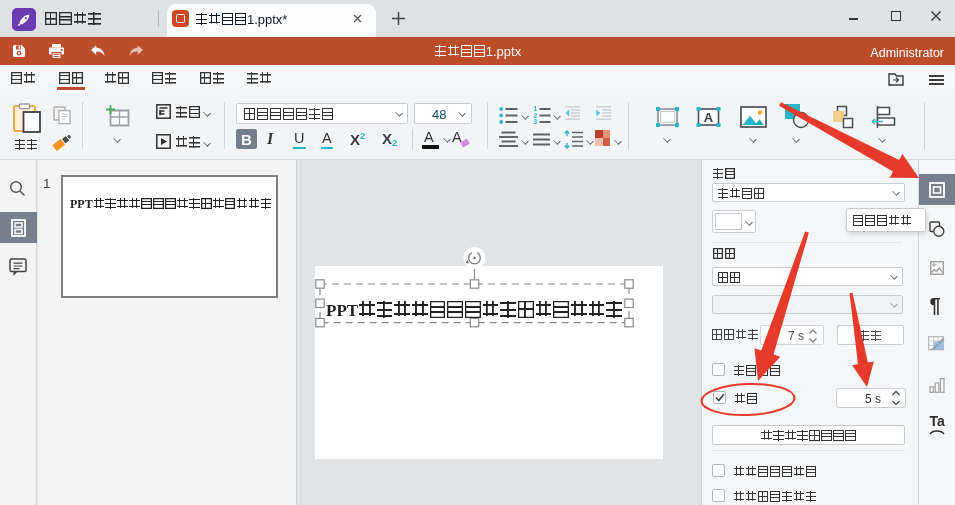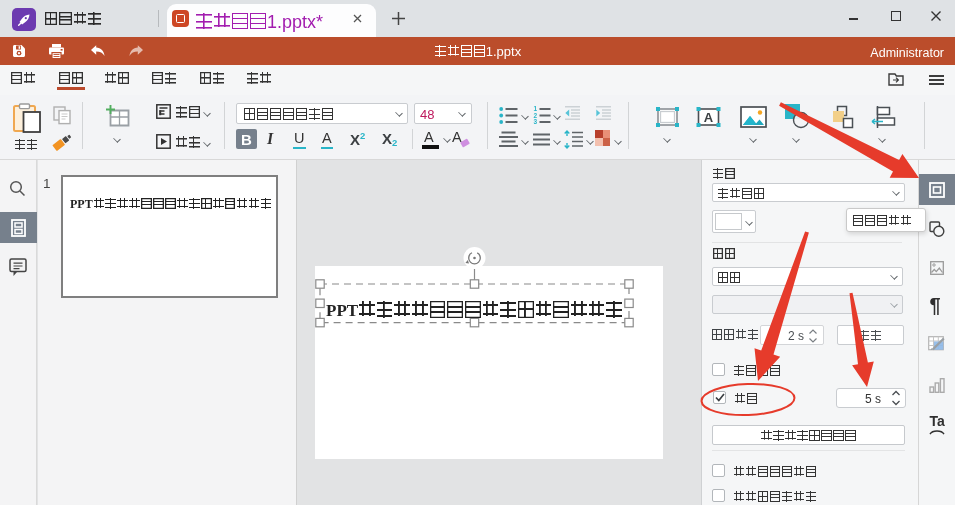--- a/index.html
+++ b/index.html
@@ -27,21 +27,21 @@
 <svg class="a" style="left:16px;top:12px" width="16" height="16" viewBox="0 0 16 16">
     <path d="M13.5 2.5c-3.2.2-6 1.8-7.8 4.4l-2.2 3 2.6 2.6 3-2.2c2.6-1.8 4.2-4.6 4.4-7.8z" fill="#fff"></path>
     <path d="M4.5 11.5l-1.8 1.8" stroke="#fff" stroke-width="1.4" stroke-linecap="round"></path>
     <circle cx="9.8" cy="6.2" r="1.1" fill="#6c3ab0"></circle>
   </svg>
 <div class="a zb" style="left:44px;top:11px;font-size:14.5px;color:#2b2b2b"><span class="z z1"></span><span class="z z3"></span><span class="z z2"></span><span class="z z0"></span></div>
 <div class="a" style="left:158px;top:10px;width:1px;height:17px;background:#b7babd"></div>
 <div class="a" style="left:167px;top:4px;width:209px;height:33px;background:#fdfdfe;border-radius:9px 9px 0 0"></div>
 <div class="a" style="left:172px;top:10px;width:17px;height:17px;border-radius:4px;background:#cd4725"></div>
 <div class="a" style="left:176px;top:14px;width:9px;height:9px;border-radius:1.5px;border:1.7px solid #fff"></div>
-<div class="a" style="left:195px;top:12px;font-size:18px;color:#a21caf"><span class="z z0"></span><span class="z z2"></span><span class="z z3"></span><span class="z z3"></span>1.pptx*</div>
+<div class="a" style="left:195px;top:12px;font-size:13px;color:#0f172a"><span class="z z0"></span><span class="z z2"></span><span class="z z3"></span><span class="z z3"></span>1.pptx*</div>
 <svg class="a" style="left:351px;top:12px" width="13" height="13" viewBox="0 0 13 13">
     <path d="M3 3l7 7M10 3l-7 7" stroke="#555" stroke-width="1.3"></path>
   </svg>
 <svg class="a" style="left:391px;top:11px" width="15" height="15" viewBox="0 0 15 15">
     <path d="M7.5 1v13M1 7.5h13" stroke="#444" stroke-width="1.5"></path>
   </svg>
 <div class="a" style="left:849px;top:18px;width:9px;height:2px;background:#333"></div>
 <div class="a" style="left:891px;top:11px;width:10px;height:10px;border:1.5px solid #333"></div>
 <svg class="a" style="left:930px;top:10px" width="12" height="12" viewBox="0 0 12 12">
     <path d="M1.5 1.5l9 9M10.5 1.5l-9 9" stroke="#333" stroke-width="1.4"></path>
@@ -136,21 +136,21 @@
     <rect x=".8" y=".8" width="13.4" height="13.4" fill="none" stroke="#333" stroke-width="1.5"></rect>
     <path d="M5 4l6 3.5L5 11z" fill="#333"></path>
   </svg>
 <div class="a zb" style="left:175px;top:135px;font-size:13px;color:#333"><span class="z z2"></span><span class="z z0"></span></div>
 <div class="chev" style="left:204px;top:140px"></div>
 
 <div class="dd" style="left:236px;top:103px;width:172px;height:21px"></div>
 <div class="a" style="left:243px;top:107px;font-size:13px;color:#333"><span class="z z1"></span><span class="z z3"></span><span class="z z3"></span><span class="z z3"></span><span class="z z3"></span><span class="z z0"></span><span class="z z3"></span></div>
 <div class="chev" style="left:396px;top:110px"></div>
 <div class="dd" style="left:414px;top:103px;width:58px;height:21px"></div>
-<div class="a" style="left:420px;top:107px;font-size:13px;color:#be185d">48</div>
+<div class="a" style="left:432px;top:107px;font-size:13px;color:#0c4a6e">48</div>
 <div class="chev" style="left:459px;top:110px"></div>
 
 <div class="a" style="left:236px;top:129px;width:21px;height:20px;background:#76808c;border-radius:2px"></div>
 <div class="a" style="left:241px;top:131px;font-size:15px;font-weight:bold;color:#fff;font-family:'Liberation Sans'">B</div>
 <div class="a" style="left:267px;top:130px;font-size:16px;font-weight:bold;font-style:italic;color:#333;font-family:'Liberation Serif'">I</div>
 <div class="a" style="left:294px;top:130px;font-size:14.5px;color:#333">U</div>
 <div class="a" style="left:293px;top:146.5px;width:13px;height:2px;background:#29b5c8"></div>
 <div class="a" style="left:322px;top:130px;font-size:14.5px;color:#333">A</div>
 <div class="a" style="left:321px;top:146.5px;width:12px;height:2px;background:#29b5c8"></div>
 <div class="a" style="left:350px;top:130px;font-size:15px;font-weight:bold;color:#3c4043">X<span style="font-size:9.5px;color:#29b5c8;vertical-align:6px;font-weight:bold">2</span></div>
@@ -305,21 +305,21 @@
 <div class="chev" style="left:746px;top:219px"></div>
 <div class="a" style="left:712px;top:242px;width:190px;height:1px;background:#e2e3e4"></div>
 <div class="a zb lbl" style="left:712px;top:247px;font-weight:bold"><span class="z z1"></span><span class="z z1"></span></div>
 <div class="dd" style="left:712px;top:267px;width:191px;height:19px"></div>
 <div class="lbl" style="left:717px;top:271px"><span class="z z1"></span><span class="z z1"></span></div>
 <div class="chev" style="left:891px;top:273px"></div>
 <div class="dd" style="left:712px;top:295px;width:191px;height:19px;background:#f0f1f3"></div>
 <div class="chev" style="left:891px;top:301px;border-color:#9aa0a5"></div>
 <div class="lbl" style="left:711px;top:328px;color:#3f4346"><span class="z z1"></span><span class="z z1"></span><span class="z z2"></span><span class="z z0"></span></div>
 <div class="dd" style="left:760px;top:325px;width:64px;height:20px;border-color:#d3d5d8"></div>
-<div class="lbl" style="left:788px;top:329px;color:#4a4e52">2 s</div>
+<div class="lbl" style="left:788px;top:329px;color:#4a4e52">7 s</div>
 <svg class="a" style="left:808px;top:328.5px" width="10" height="14" viewBox="0 0 10 14">
       <path d="M1.5 4.5L5 1l3.5 3.5M1.5 9.5L5 13l3.5-3.5" fill="none" stroke="#7a7f84" stroke-width="1.2"></path>
     </svg>
 <div class="dd" style="left:837px;top:325px;width:67px;height:20px"></div>
 <div class="a lbl" style="left:858px;top:329px;color:#4a4e52"><span class="z z0"></span><span class="z z0"></span></div>
 <div class="cb" style="left:712px;top:363px"></div>
 <div class="lbl" style="left:733px;top:364px"><span class="z z0"></span><span class="z z3"></span><span class="z z1"></span><span class="z z3"></span></div>
 <div class="cb" style="left:713px;top:391px"></div>
 <svg class="a" style="left:715px;top:392.5px" width="10" height="9" viewBox="0 0 10 9">
       <path d="M1 4.5L3.8 7.5 9 1" fill="none" stroke="#3c4043" stroke-width="1.7"></path>

